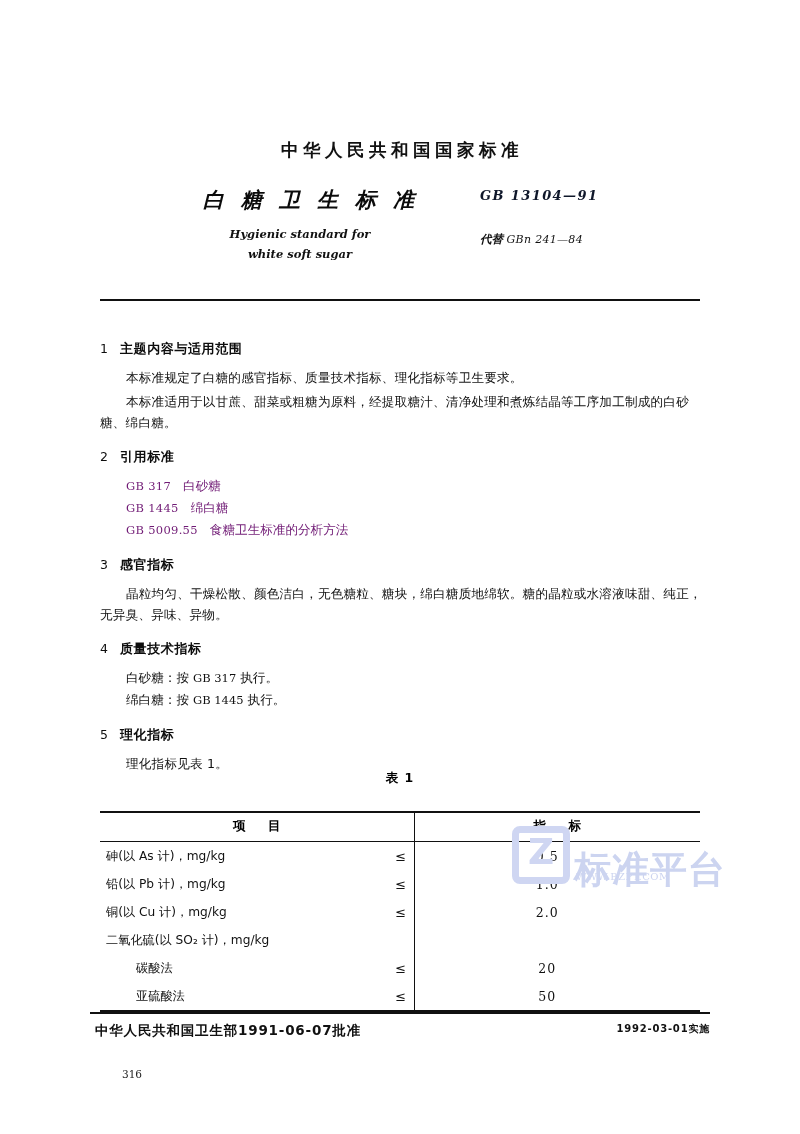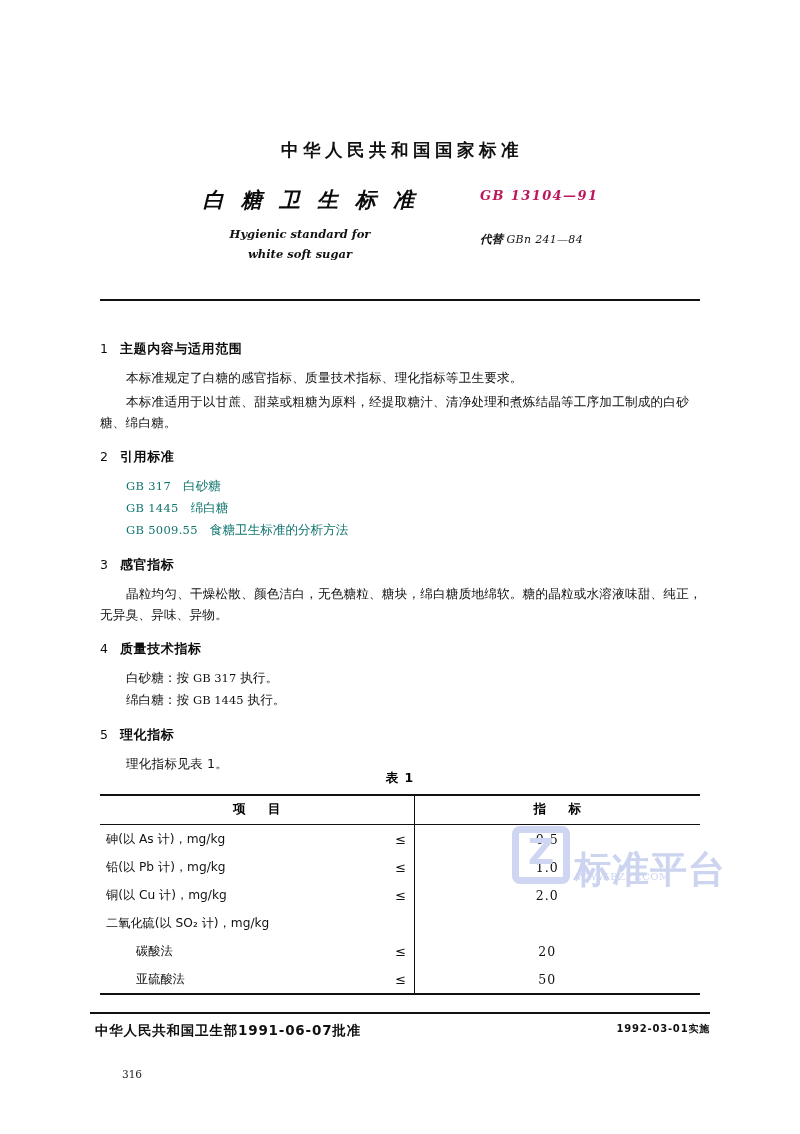--- a/index.html
+++ b/index.html
@@ -72,21 +72,21 @@
   .gb-code {
     position: absolute;
     right: 0;
     top: 2px;
     width: 220px;
     text-align: left;
     font-family: "DejaVu Serif", "Liberation Serif", serif;
     font-size: 13px;
     font-weight: bold;
     letter-spacing: 1.4px;
-    color: #be185d;
+    color: #0f172a;
   }
   .gb-replace {
     position: absolute;
     right: 0;
     top: 46px;
     width: 220px;
     text-align: left;
     font-size: 11px;
     color: #111;
   }
@@ -136,21 +136,21 @@
     color: #111;
     margin: 0 0 3px 0;
     letter-spacing: 0.2px;
   }
   .para.indent { text-indent: 26px; }
   .block { margin-bottom: 15px; }
   .ref-line {
     font-size: 12.3px;
     line-height: 22px;
     margin-left: 26px;
-    color: #0f766e;
+    color: #701a75;
   }
   .ref-line .code {
     font-family: "DejaVu Serif", "Liberation Serif", serif;
     font-size: 11.5px;
     letter-spacing: 0.3px;
   }
   .ref-line .name { margin-left: 12px; font-size: 12.6px; }
   .ind-line {
     font-size: 12.6px;
     line-height: 22px;
@@ -166,21 +166,21 @@
   .table-wrap {
     position: absolute;
     left: 100px;
     top: 770px;
     width: 600px;
   }
   .table-caption {
     text-align: center;
     font-size: 12.5px;
     font-weight: bold;
-    margin-bottom: 7px;
+    margin-bottom: 24px;
     letter-spacing: 1px;
   }
   table.spec {
     width: 600px;
     border-collapse: collapse;
     table-layout: fixed;
   }
   table.spec .col-item   { width: 288px; }
   table.spec .col-le     { width: 26px; }
   table.spec .col-value  { width: 286px; }

